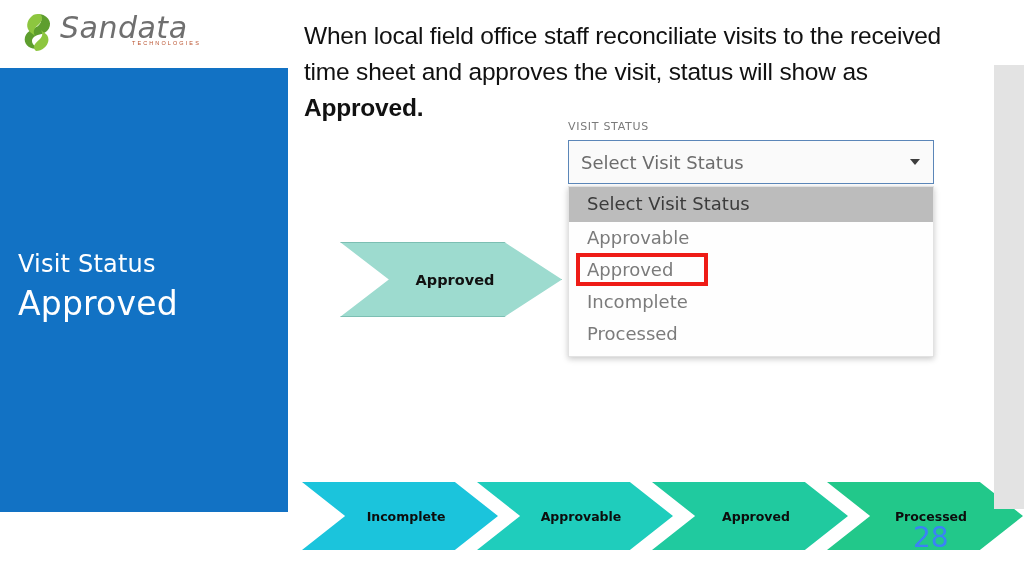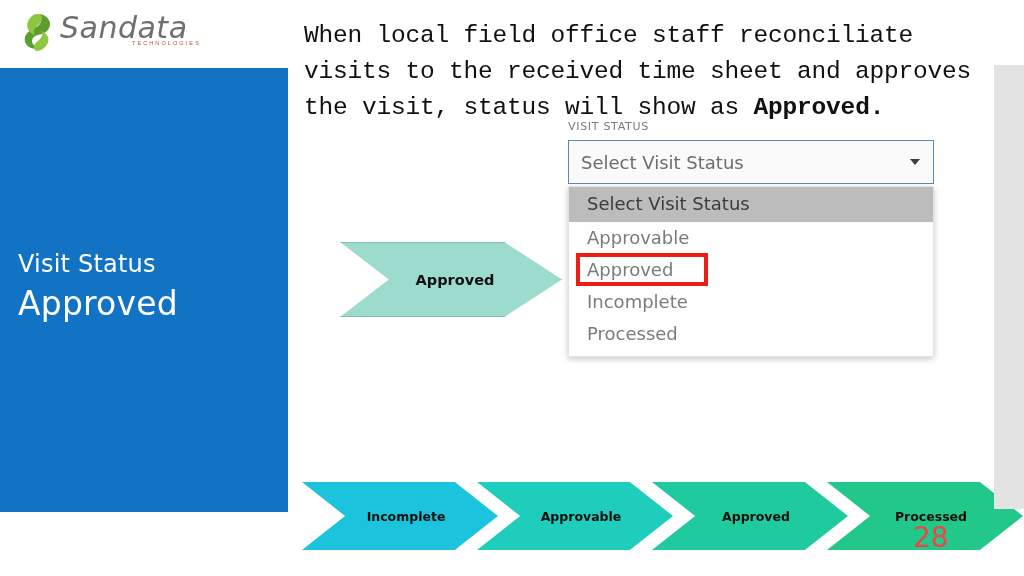--- a/index.html
+++ b/index.html
@@ -32,21 +32,21 @@
   }
   .panel-title{
     position:absolute;left:18px;top:216px;color:#ffffff;
     font-size:33px;font-weight:400;letter-spacing:.2px;
     font-family:"DejaVu Sans", sans-serif;
   }
 
   
   .body-text{
     position:absolute;left:304px;top:18px;width:672px;
-    font-family:Liberation Mono, monospace;
+    font-family:Liberation Sans, sans-serif;
     font-size:24.5px;line-height:36px;color:#111;
     letter-spacing:-.2px;
   }
   .body-text b{font-weight:700;}
 
   
   .mid-chevron{
     position:absolute;left:340px;top:242px;width:222px;height:75px;
   }
   .mid-chevron .shape{
@@ -123,21 +123,21 @@
   
   .gray-bar{
     position:absolute;left:994px;top:65px;width:30px;height:444px;
     background:#e3e3e3;
   }
 
   
   .page-num{
     position:absolute;left:913px;top:521px;
     font-family:"DejaVu Sans", sans-serif;
-    font-size:28px;color:#ef4444;
+    font-size:28px;color:#3b82f6;
   }
 </style>
 </head>
 <body>
 
 <div class="slide">
 
   <div class="logo">
     <svg class="logo-mark" viewBox="0 0 36 40">
       <path d="M20 2 C30 4 33 13 27 19 C23 23 16 22 13 26 C10 30 14 35 20 36 C11 39 3 33 5 25 C7 18 15 17 19 13 C22 10 22 5 20 2 Z" fill="#5e9e2e"></path>

